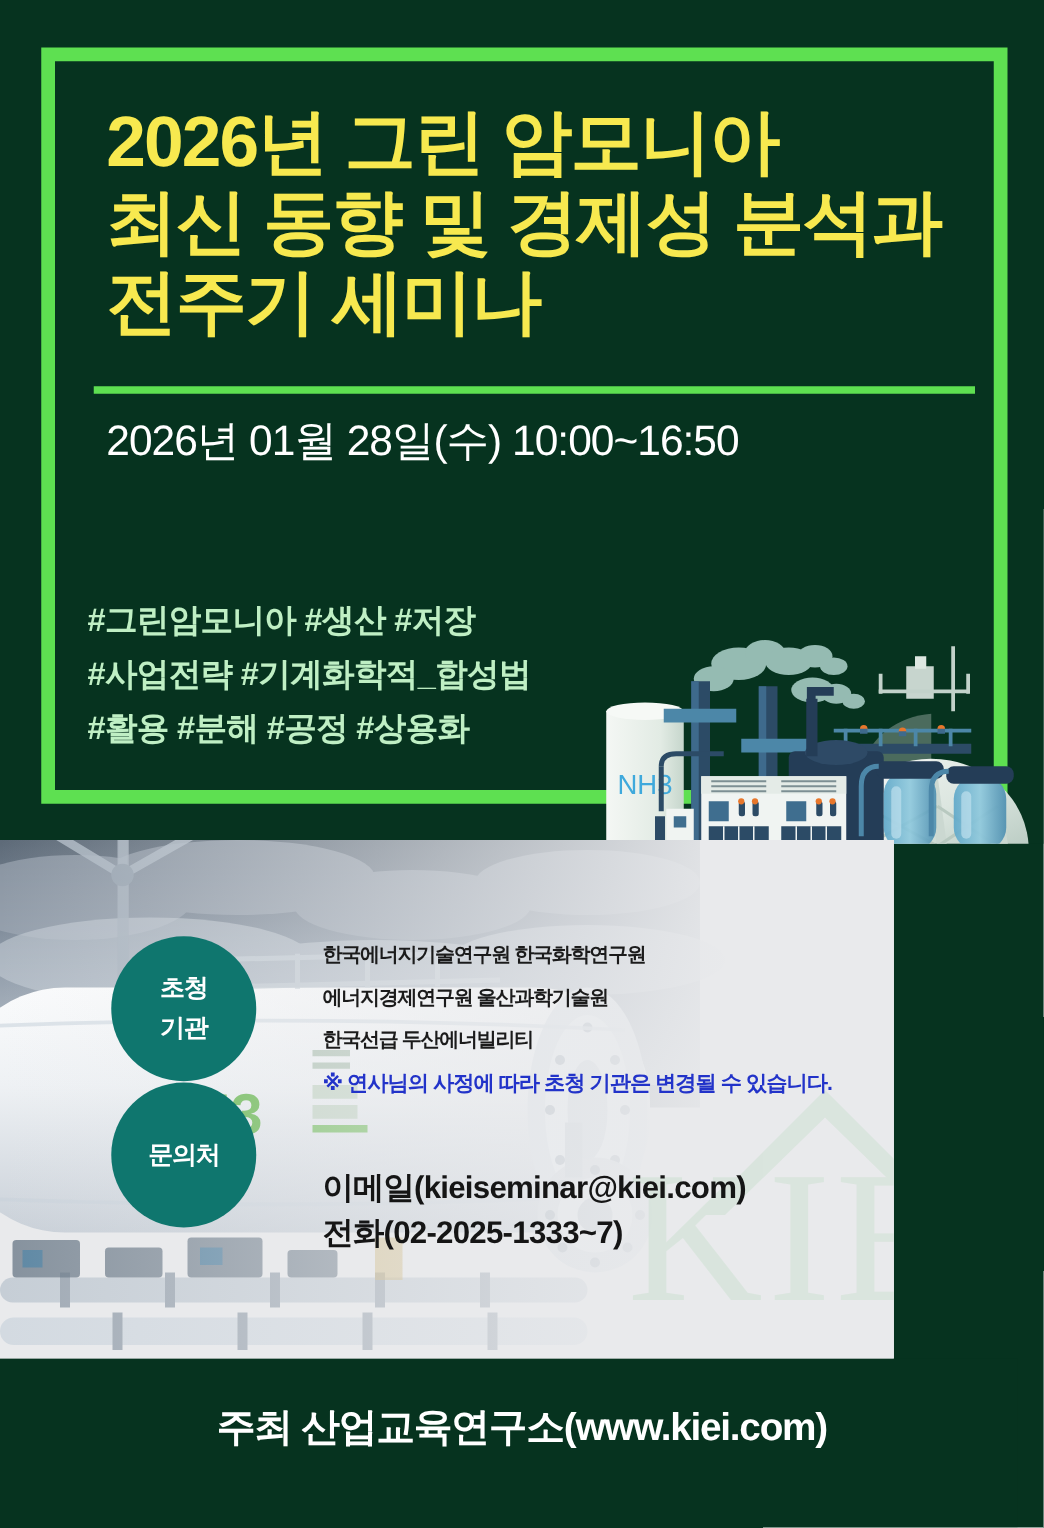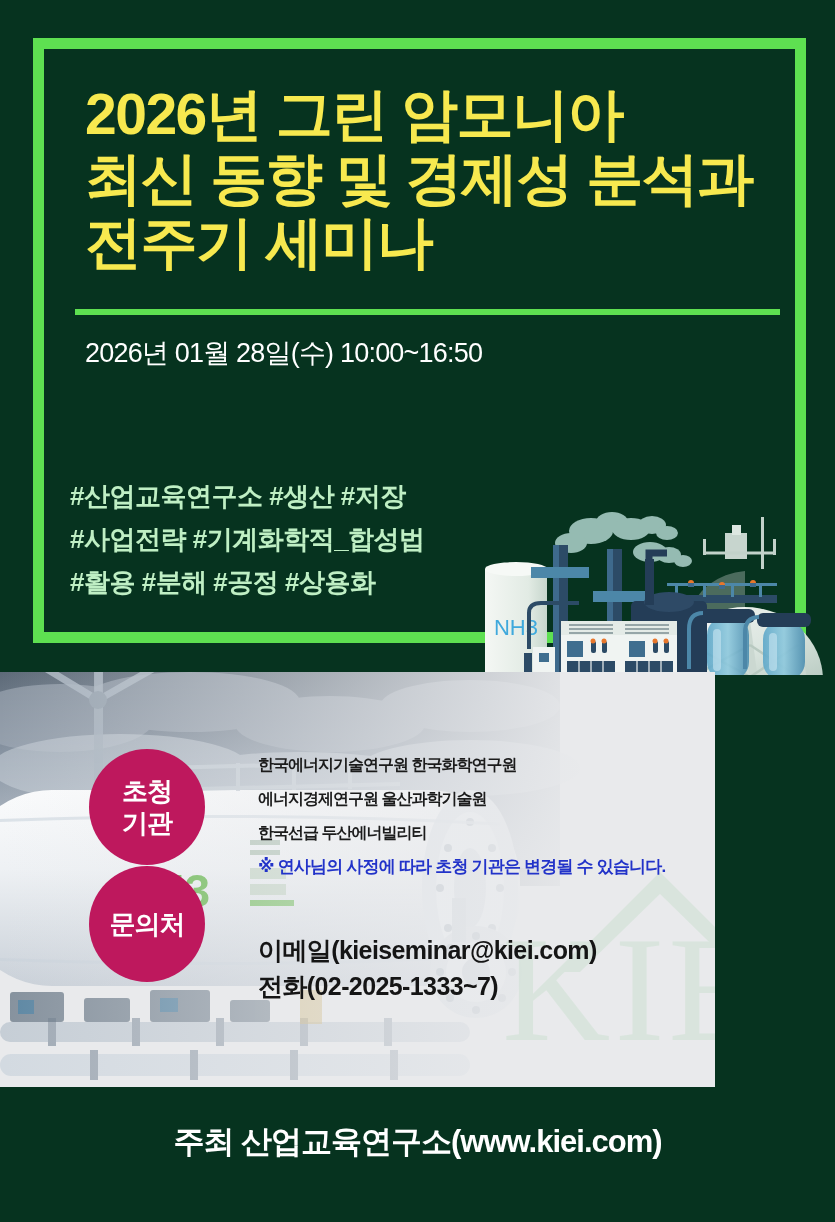--- a/index.html
+++ b/index.html
@@ -49,21 +49,21 @@
   .title-divider {
     position:absolute; left:75px; top:309px;
     width:705px; height:6px;
     background:#5EE051;
   }
 
   
   .date-block { position:absolute; left:85px; top:334px; width:700px; }
   .date-line {
     color:#FFFFFF;
-    font-size:27px;
+    font-size:34px;
     line-height:38px;
     letter-spacing:-0.8px;
     white-space:nowrap;
   }
 
   
   .tag-block { position:absolute; left:70px; top:475px; width:520px; }
   .tag-line {
     color:#BFEFC4;
     font-size:26px;
@@ -86,25 +86,25 @@
     overflow:hidden;
     background:#E9EAEC;
   }
   .photo-band svg.photo-art { position:absolute; left:0; top:0; width:835px; height:415px; }
 
   
   .badge {
     position:absolute;
     width:116px; height:116px;
     border-radius:50%;
-    background:#be185d;
+    background:#0f766e;
     display:flex; flex-direction:column;
     align-items:center; justify-content:center;
     color:#FFFFFF;
-    font-size:26px; font-weight:bold;
+    font-size:20px; font-weight:bold;
     line-height:32px; letter-spacing:-1px;
     text-align:center;
   }
   .badge-invite { left:89px; top:749px; }
   .badge-contact { left:89px; top:866px;text-align:right; }
 
   
   .org-block { position:absolute; left:258px; top:748px; width:560px; }
   .org-line {
     color:#1B1B1B;
@@ -157,21 +157,21 @@
       <div class="title-line">전주기 세미나</div>
     </div>
 
     <div class="title-divider"></div>
 
     <div class="date-block">
       <div class="date-line">2026년 01월 28일(수) 10:00~16:50</div>
     </div>
 
     <div class="tag-block">
-      <div class="tag-line">#산업교육연구소  #생산  #저장</div>
+      <div class="tag-line">#그린암모니아  #생산  #저장</div>
       <div class="tag-line">#사업전략  #기계화학적_합성법</div>
       <div class="tag-line">#활용  #분해  #공정  #상용화</div>
     </div>
 
     <div class="illus">
       <svg viewBox="0 0 390 185" xmlns="http://www.w3.org/2000/svg">
         <defs>
           <linearGradient id="domeG" x1="0" y1="0" x2="1" y2="1">
             <stop offset="0%" stop-color="#F2F5F2"></stop>
             <stop offset="55%" stop-color="#DCE6E0"></stop>

